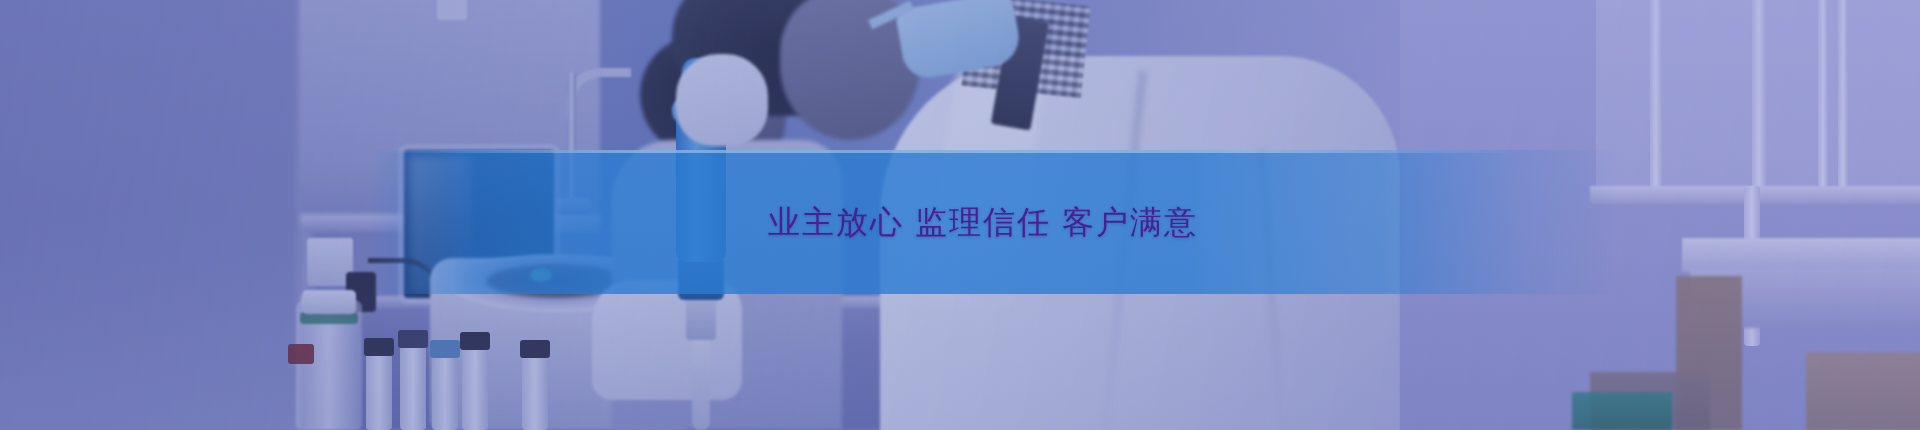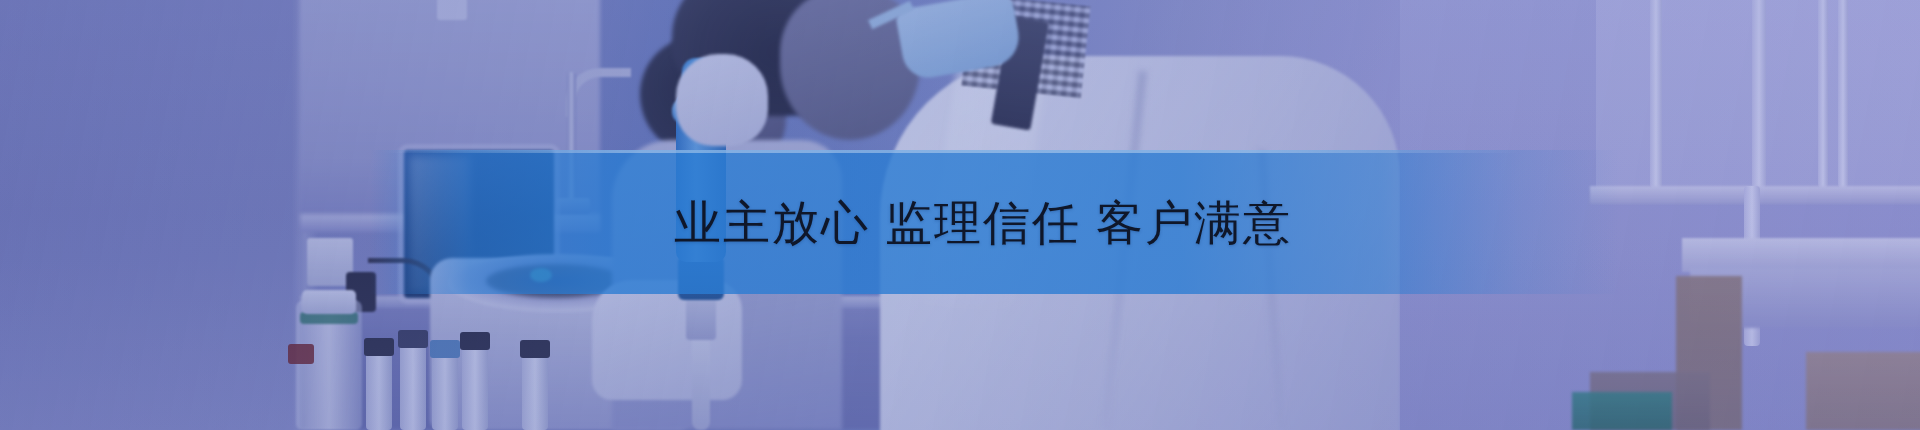--- a/index.html
+++ b/index.html
@@ -382,22 +382,22 @@
       rgba(255,255,255,0) 1520px);
   }
 
   #band-text{
     left:0;top:150px;width:1920px;height:144px;
     display:flex;flex-direction:column;
     align-items:center;justify-content:center;
     gap:6px;
   }
   #headline{
-    color:#0f172a;
-    font-size:47px;
+    color:#4c1d95;
+    font-size:32px;
     line-height:1;
     letter-spacing:2px;
     font-weight:400;
     white-space:nowrap;
     text-shadow:0 1px 3px rgba(20,60,120,.35);
     margin-left:46px;
   }
   #subtitle{
     color:#ffffff;
     font-size:19.5px;

